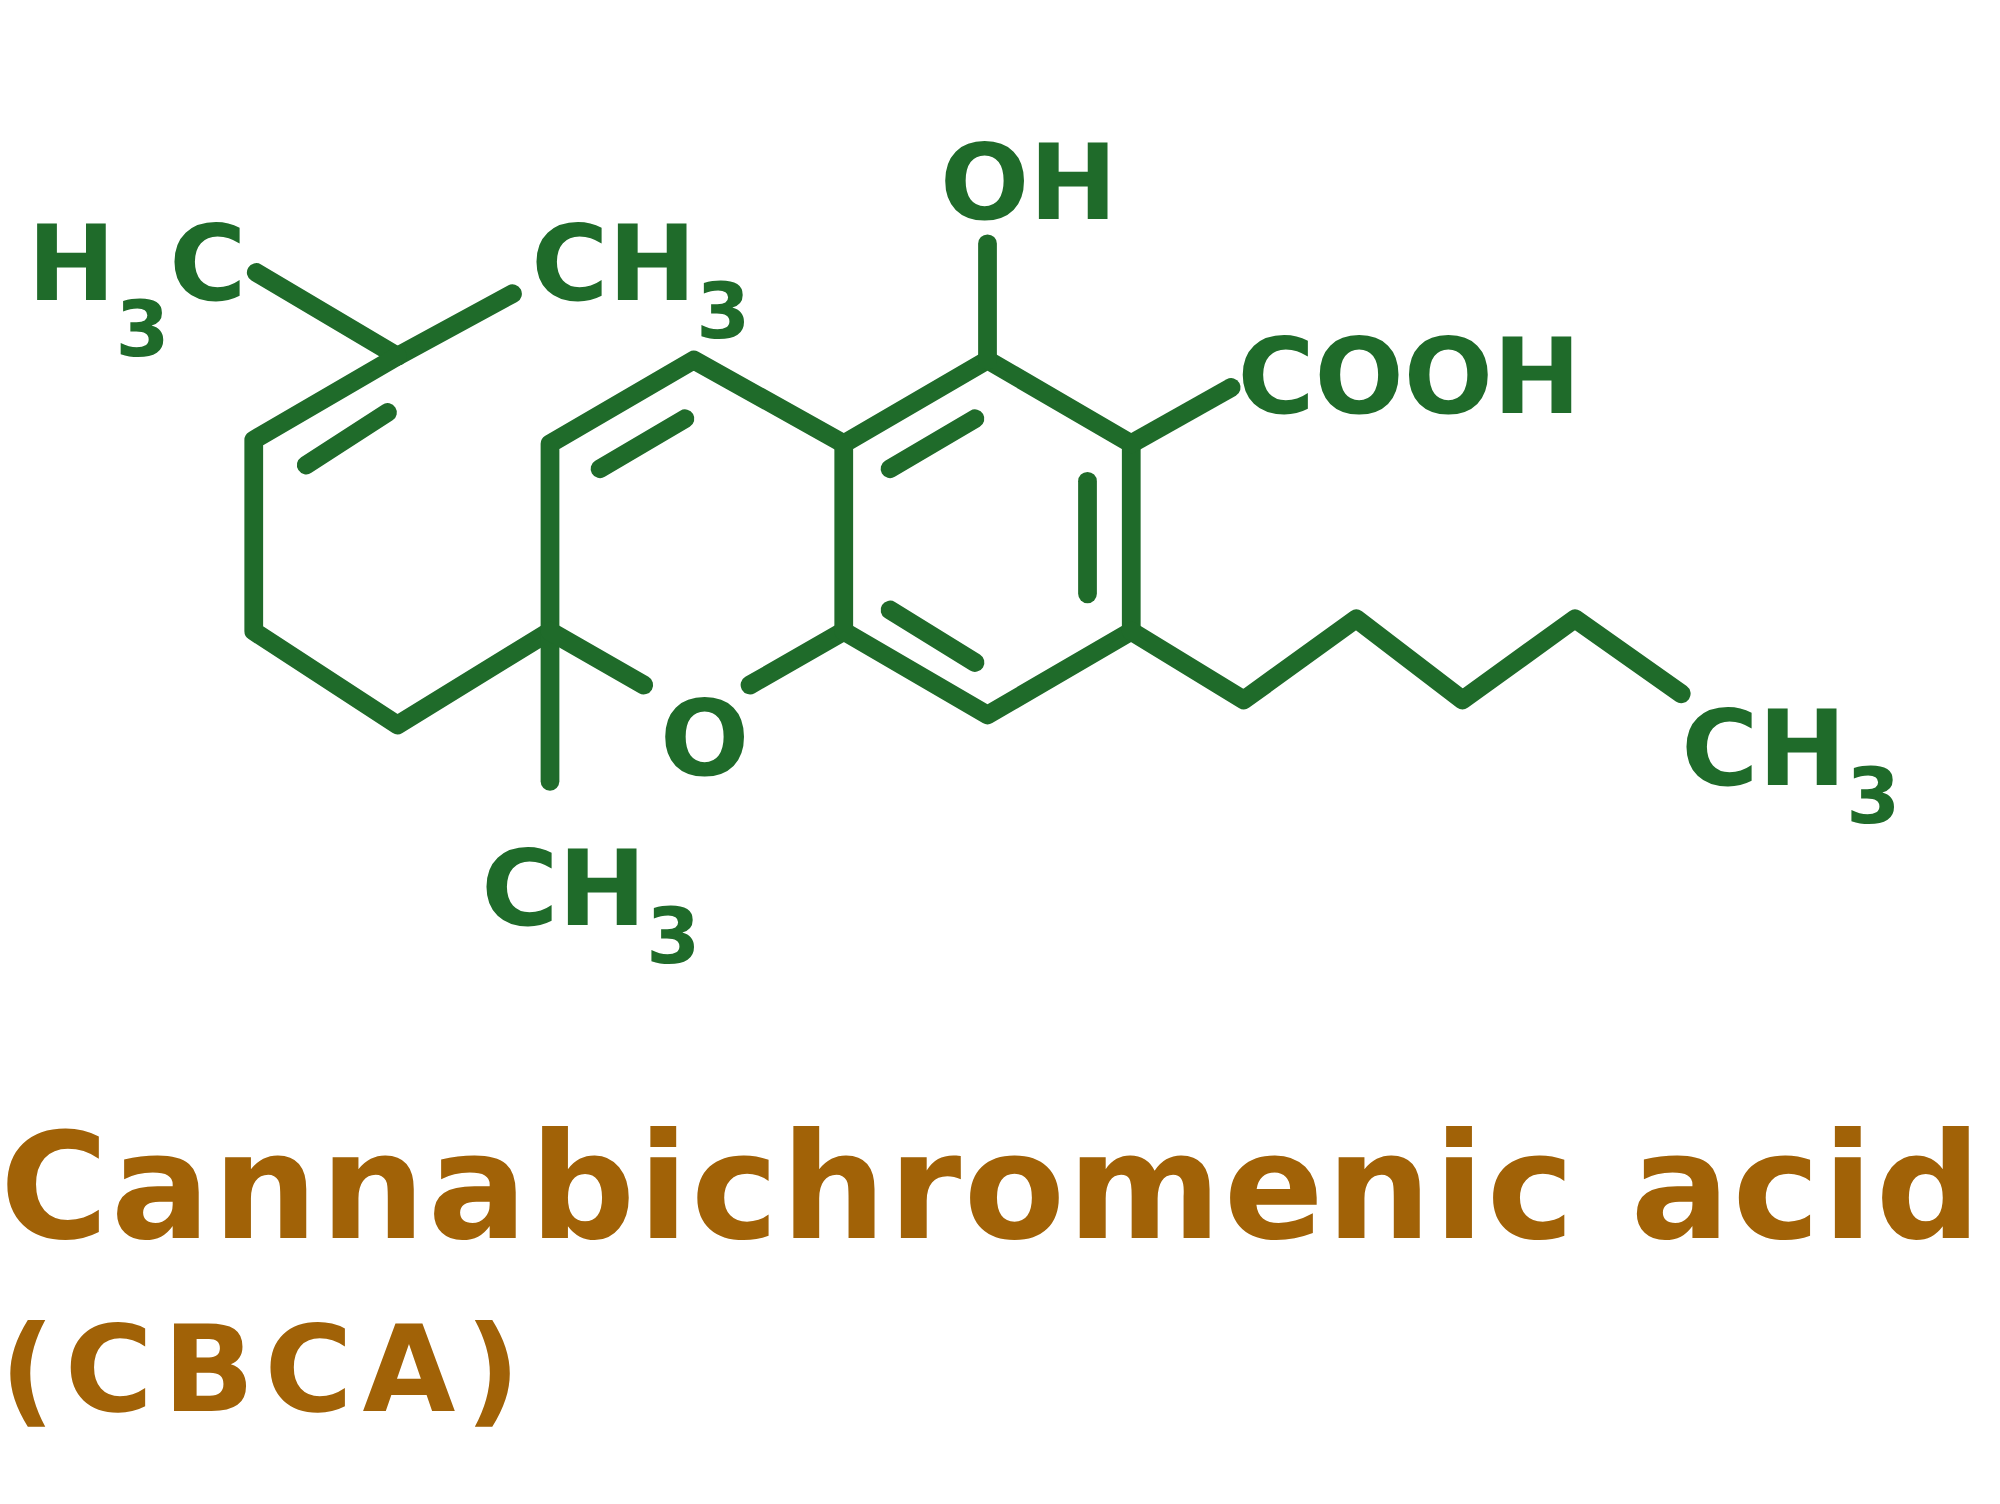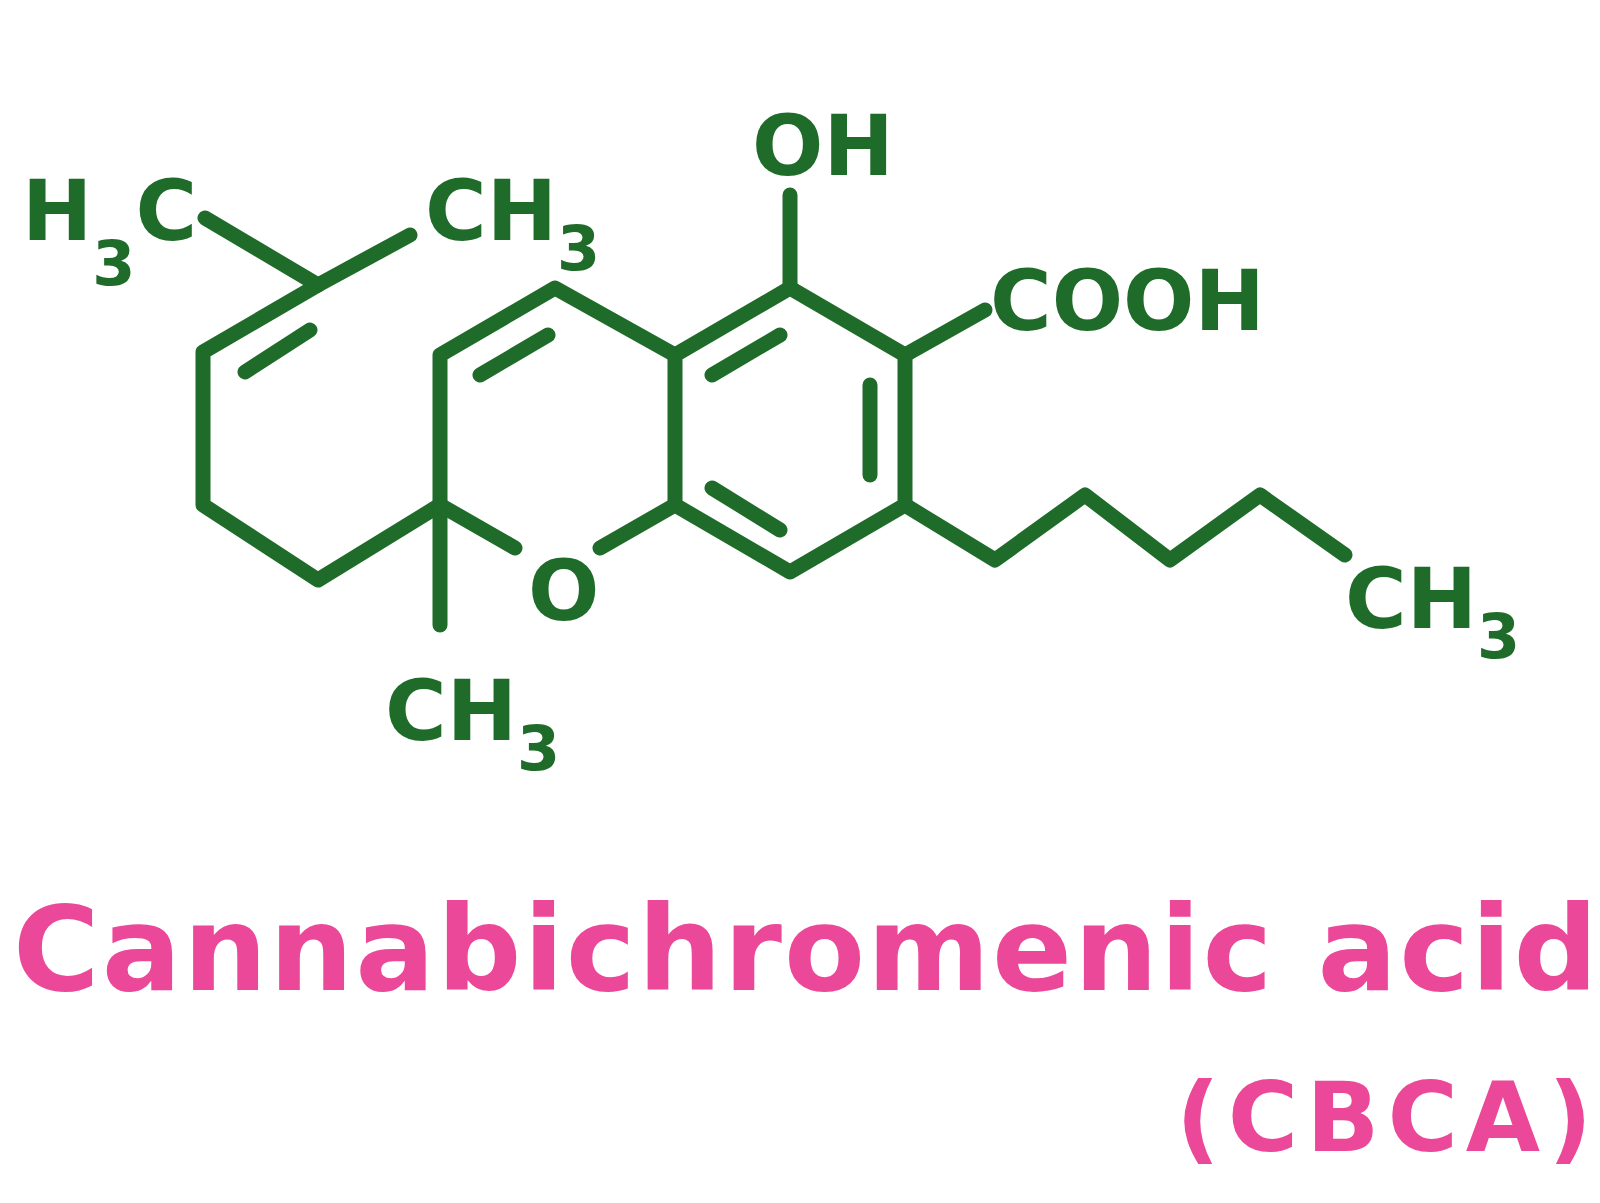--- a/index.html
+++ b/index.html
@@ -1,24 +1,24 @@
 <!DOCTYPE html>
 <html><head>
 <meta charset="utf-8">
 <style>
   html, body { margin: 0; padding: 0; background: #ffffff; }
   body { width: 1600px; height: 1203px; position: relative; overflow: hidden; }
   #diagram { position: absolute; left: 0; top: 0; width: 1600px; height: 1203px; }
   .bond { stroke: #1f6b2a; stroke-width: 15; stroke-linecap: round; stroke-linejoin: round; fill: none; }
   .atom { fill: #1f6b2a; font-family: "DejaVu Sans", sans-serif; font-weight: bold; font-size: 84px; }
   .sub { fill: #1f6b2a; font-family: "DejaVu Sans", sans-serif; font-weight: bold; font-size: 62px; }
-  .title { position: absolute; left: 0; width: 1600px; text-align: right; color: #ec4899;
+  .title { position: absolute; left: 0; width: 1600px; text-align: left; color: #a16207;
            font-family: "DejaVu Sans", sans-serif; font-weight: bold; }
   #name { top: 880px; font-size: 118px; letter-spacing: 2px; }
-  #abbr { top: 1040px; font-size: 96px; letter-spacing: 8px; margin-top: 22px; }
+  #abbr { top: 1040px; font-size: 96px; letter-spacing: 8px; }
 </style>
 </head>
 <body>
 
 <svg id="diagram" viewBox="0 0 1600 1203" xmlns="http://www.w3.org/2000/svg">
   <g>
 
     <line class="bond" x1="205" y1="218" x2="318" y2="285"></line>
     <line class="bond" x1="318" y1="285" x2="410" y2="235"></line>
 

